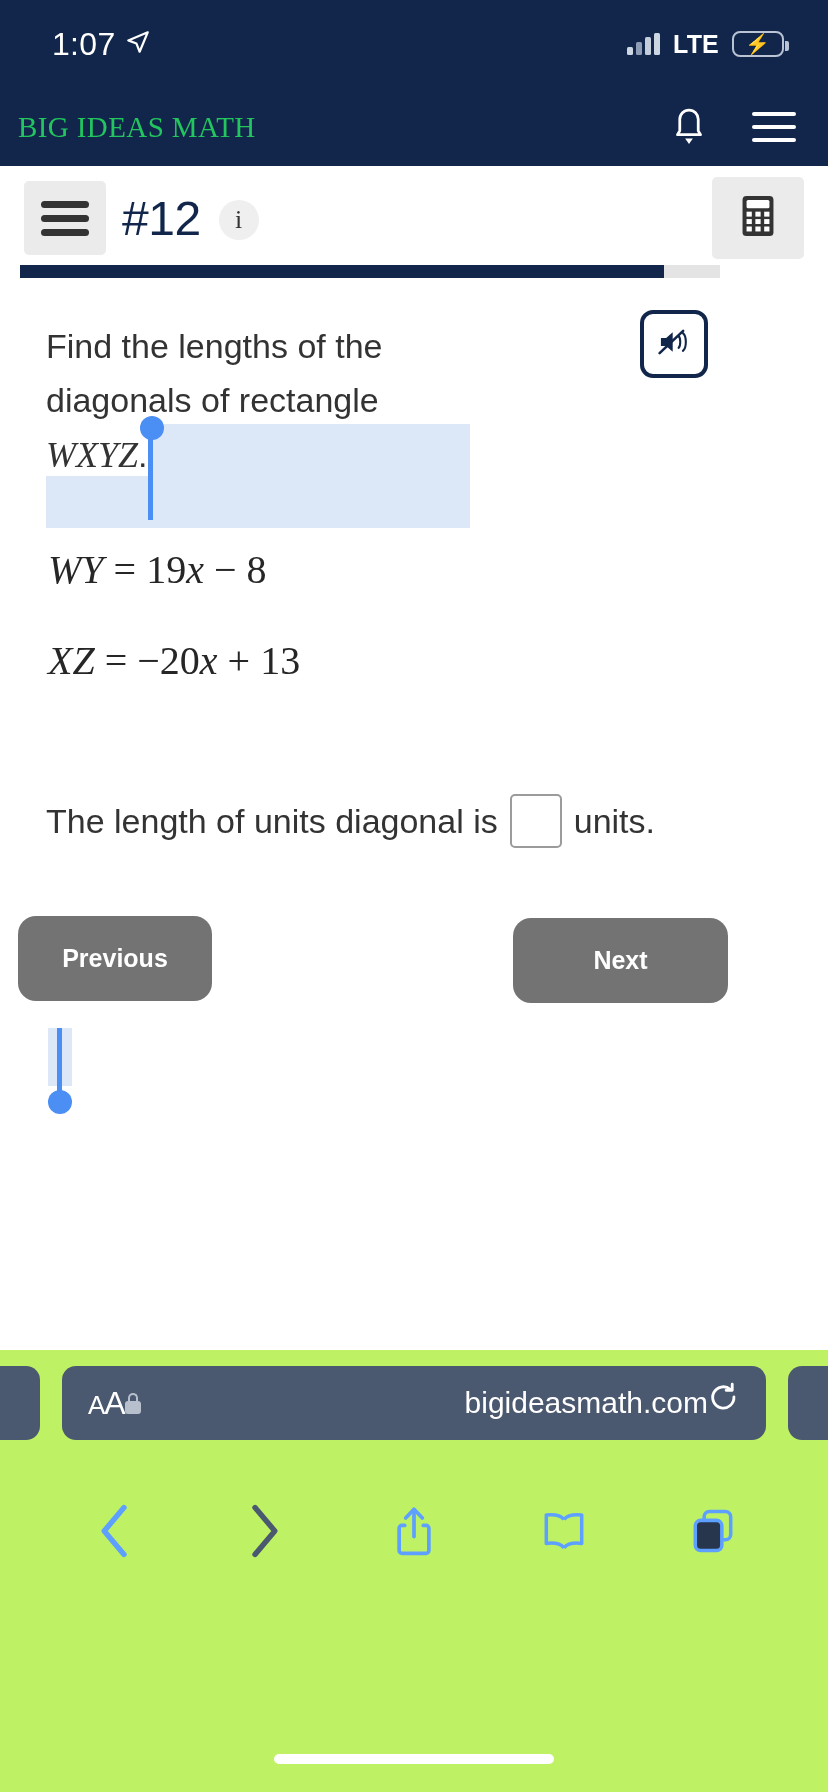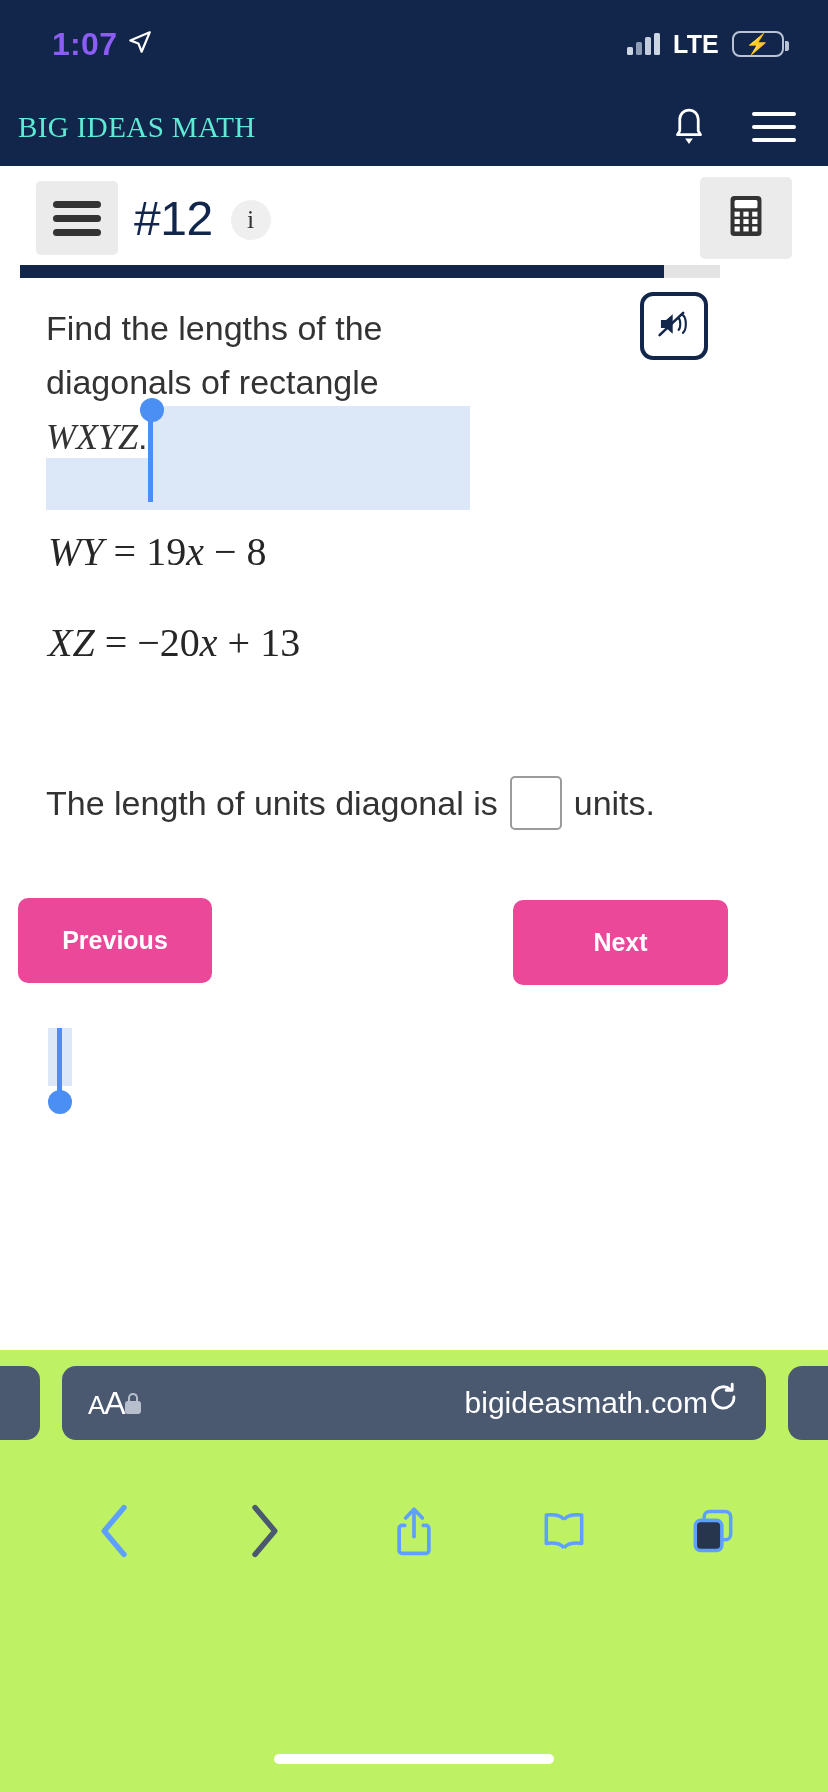--- a/index.html
+++ b/index.html
@@ -12,21 +12,21 @@
   #root { position:relative; width:828px; height:1792px; background:#fff; }
 
   
   .statusbar{
     position:absolute; left:0; top:0; width:828px; height:88px;
     background:#12264b;
     display:flex; align-items:center; justify-content:space-between;
     padding:0 44px 0 52px;
   }
   .sb-left{ display:flex; align-items:center; gap:10px; }
-  .sb-time{ color:#8b5cf6; font-size:32px; font-weight:700; letter-spacing:.3px; }
+  .sb-time{ color:#ffffff; font-size:32px; font-weight:400; letter-spacing:.3px; }
   .sb-right{ display:flex; align-items:center; gap:13px; }
   .bars{ display:flex; align-items:flex-end; gap:3px; height:22px; }
   .bars i{ display:block; width:6px; background:#fff; border-radius:1.5px; }
   .bars i:nth-child(1){ height:8px;  background:#cdd6e3; }
   .bars i:nth-child(2){ height:13px; background:#8e9db5; }
   .bars i:nth-child(3){ height:18px; background:#c3cddc; }
   .bars i:nth-child(4){ height:22px; background:#cdd6e3; }
   .lte{ color:#fff; font-size:25px; font-weight:600; letter-spacing:.2px; }
   .batt{
     position:relative; width:52px; height:26px;
@@ -42,32 +42,32 @@
     color:#fff; font-size:20px; line-height:1;
   }
 
   
   .appbar{
     position:absolute; left:0; top:88px; width:828px; height:78px;
     background:#12264b; display:flex; align-items:center;
     justify-content:space-between; padding:0 32px 0 18px;
   }
   .brand{
-    color:#5eead4; font-family:"Liberation Serif", serif;
+    color:#22c55e; font-family:"Liberation Serif", serif;
     font-size:29px; letter-spacing:.4px;
   }
   .appbar-icons{ display:flex; align-items:center; gap:44px; }
   .bell{ width:38px; height:40px; position:relative; }
   .burger{ width:44px; height:30px; display:flex; flex-direction:column; justify-content:space-between; }
   .burger span{ display:block; height:4px; background:#fff; border-radius:2px; }
 
   
   .qbar{
     position:absolute; left:0; top:166px; width:828px; height:104px;
-    background:#fff; display:flex; align-items:center; padding:0 36px;
+    background:#fff; display:flex; align-items:center; padding:0 24px;
   }
   .menu-btn{
     width:82px; height:74px; background:#ebebeb; border-radius:5px;
     display:flex; flex-direction:column; align-items:center;
     justify-content:center; gap:7px;
   }
   .menu-btn span{ display:block; width:48px; height:7px; background:#333; border-radius:3.5px; }
   .qnum{ color:#12264b; font-size:48px; font-weight:400; margin-left:16px; letter-spacing:-.5px; }
   .info-dot{
     width:40px; height:40px; border-radius:50%; background:#efefef;
@@ -81,21 +81,21 @@
   }
 
   
   .progress-wrap{
     position:absolute; left:20px; top:265px; width:700px; height:13px;
     background:#e4e4e4;
   }
   .progress-fill{ height:100%; background:#12264b; }
 
   
-  .content{ position:absolute; left:0; top:280px; width:828px; }
+  .content{ position:absolute; left:0; top:298px; width:828px; }
   .prompt{
     position:relative; margin:22px 0 0 46px; width:430px;
     font-size:34px; line-height:1.58; color:#333;
   }
   .prompt .mathvar{
     font-family:"Liberation Serif", serif; font-style:italic; font-size:36px;
   }
   .sel-hl{
     position:absolute; left:0; top:0; background:#dce7f8;
     pointer-events:none;
@@ -126,22 +126,22 @@
     display:flex; align-items:center; gap:0;
   }
   .answer-box{
     display:inline-block; width:52px; height:54px;
     border:2px solid #9b9b9b; border-radius:5px; background:#fff;
     margin:0 12px;
   }
 
   .nav-row{ position:relative; margin-top:68px; height:96px; }
   .nav-btn{
-    position:absolute; background:#ec4899; color:#fff;
-    border-radius:10px; font-size:25px; font-weight:bold;
+    position:absolute; background:#737373; color:#fff;
+    border-radius:18px; font-size:25px; font-weight:bold;
     display:flex; align-items:center; justify-content:center;
   }
   .btn-prev{ left:18px; top:0; width:194px; height:85px; }
   .btn-next{ left:513px; top:2px; width:215px; height:85px; }
 
   
   .handle2{ position:absolute; left:48px; top:1028px; }
   .handle2 .bar{ position:absolute; left:0; top:0; width:24px; height:58px; background:#dce7f8; }
   .handle2 .stem{ position:absolute; left:9px; top:0; width:5px; height:72px; background:#4b8ef4; }
   .handle2 .dot{ position:absolute; left:0; top:62px; width:24px; height:24px; border-radius:50%; background:#4b8ef4; }

